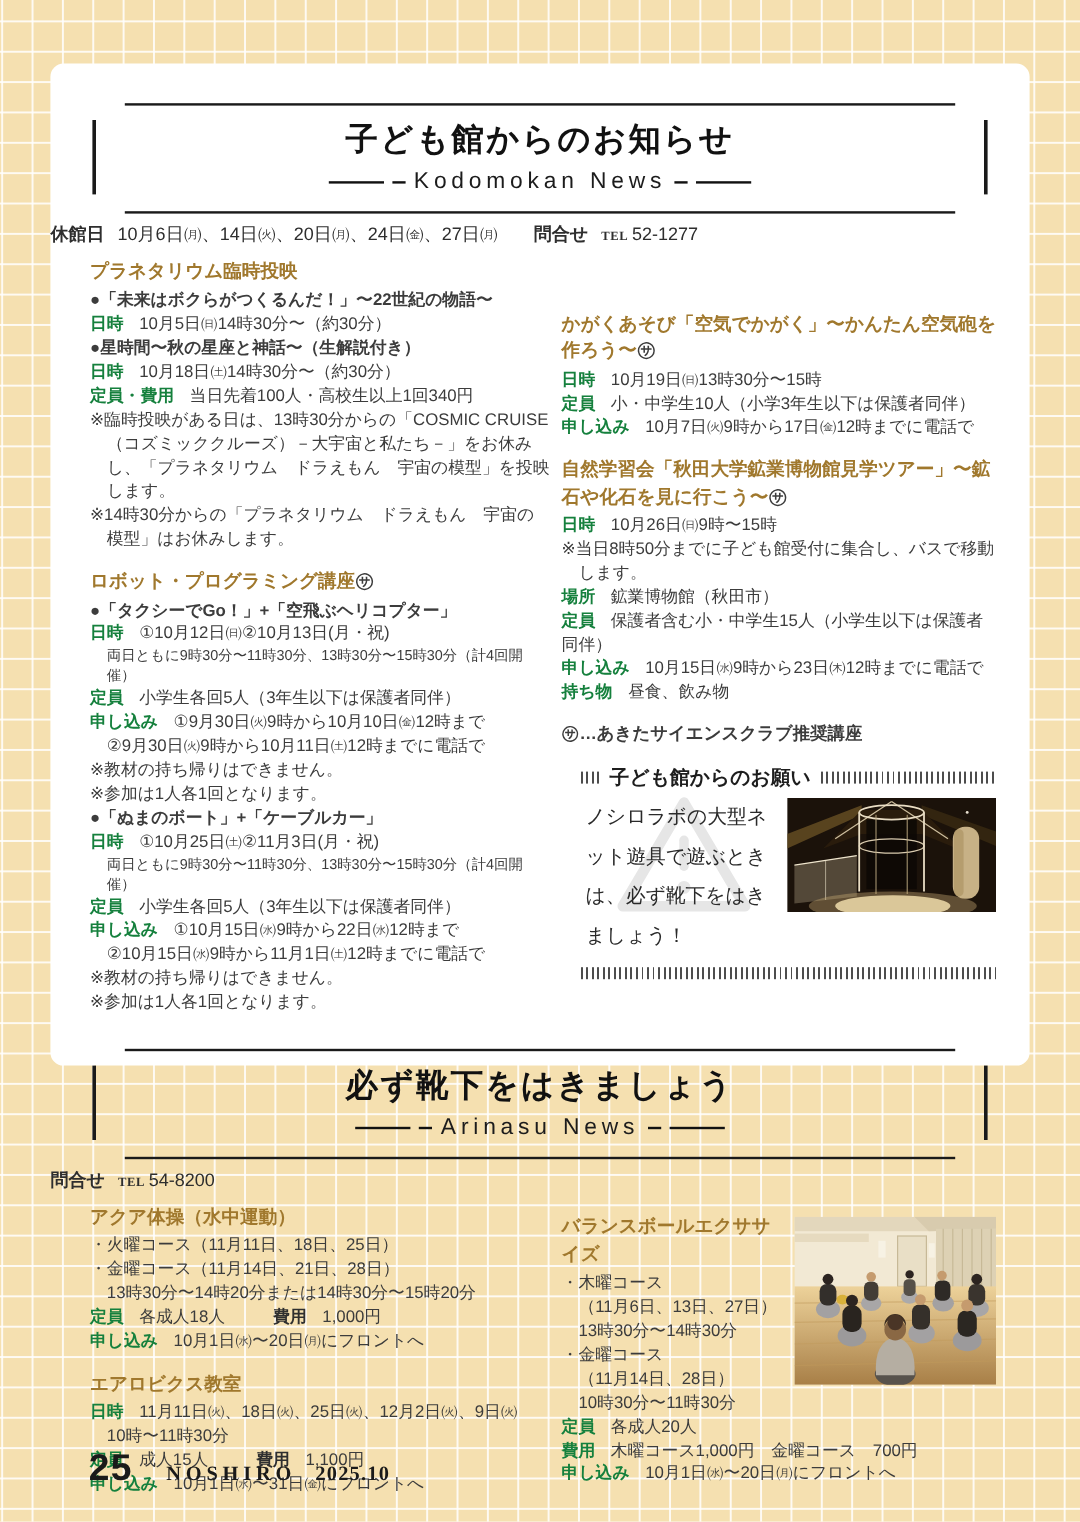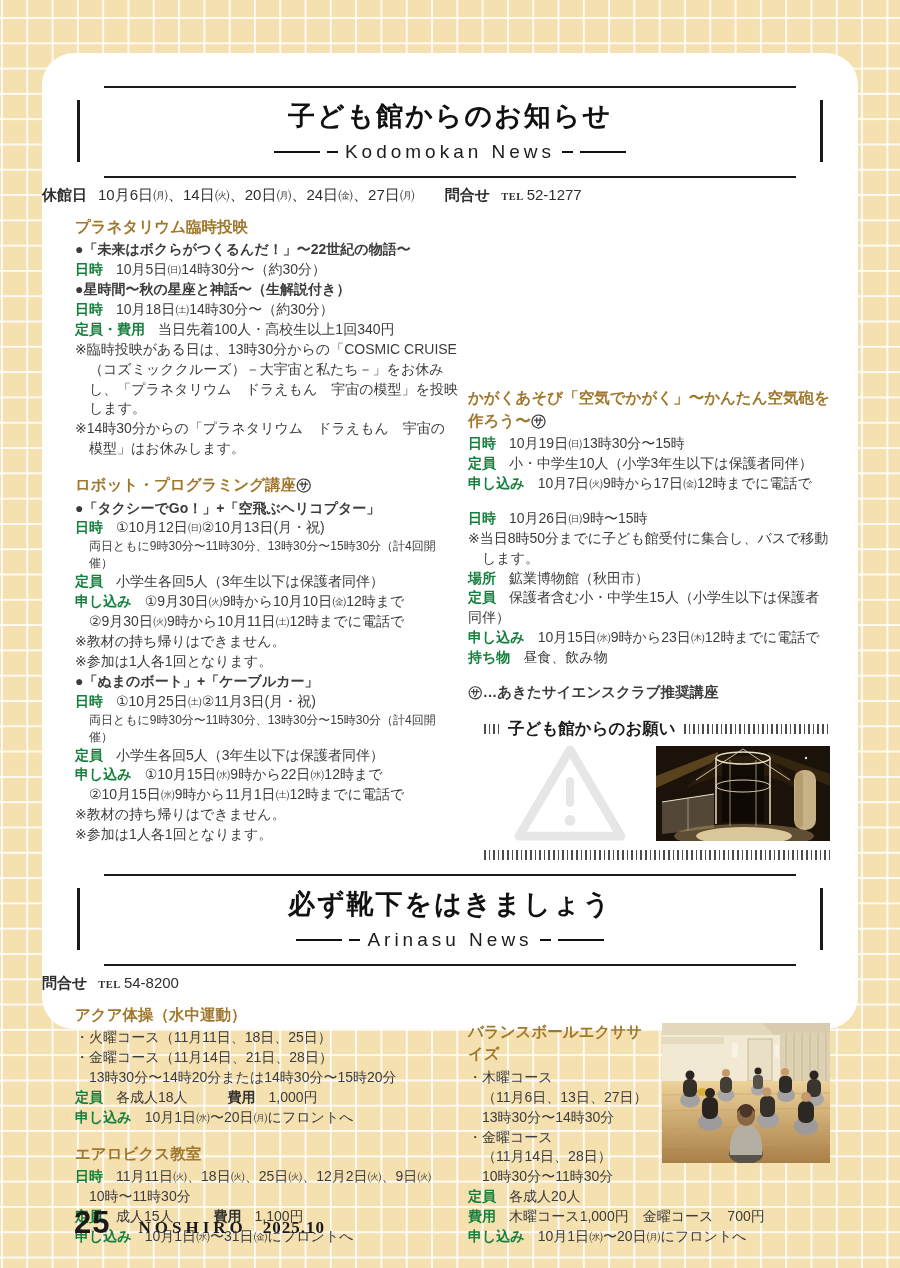--- a/index.html
+++ b/index.html
@@ -8,22 +8,22 @@
     font-family:"Liberation Sans","DejaVu Sans",sans-serif;
     color:#3c3c3c;
     background-color:#f5e0b0;
     background-image:
       linear-gradient(to right, rgba(255,255,255,.85) 2px, transparent 2px),
       linear-gradient(to bottom, rgba(255,255,255,.85) 2px, transparent 2px);
     background-size:25.3px 25.3px;
     background-position:1px 17px;
   }
   .card{
-    position:absolute;left:42px;top:53px;width:816px;height:976px;
-    background:#ffffff;border-radius:32px;box-sizing:border-box;
+    position:absolute;left:42px;top:53px;width:816px;height:835px;
+    background:#ffffff;border-radius:11px;box-sizing:border-box;
   }
   
   .sec1{padding-top:33px;}
   .sec2{margin-top:14px;}
   .sec-head{
     position:relative;margin:0 62px;text-align:center;
     border-top:2.5px solid #1a1a1a;border-bottom:2.5px solid #1a1a1a;
     padding:10px 0 13px;
   }
   .sec-head::before,.sec-head::after{
@@ -34,21 +34,21 @@
   .sec-title{font-size:27px;font-weight:bold;letter-spacing:2px;color:#111;}
   .sec-sub{display:flex;align-items:center;justify-content:center;margin-top:7px;gap:7px;
     font-size:19px;letter-spacing:4px;color:#1c1c1c;}
   .dl{width:46px;height:2.5px;background:#111;display:inline-block;}
   .ds{width:11px;height:2.5px;background:#111;display:inline-block;}
   
   .info{display:flex;justify-content:flex-start;gap:30px;margin-top:8px;font-size:15px;color:#2e2e2e;}
   .info b{margin-right:11px;}
   .tel{font-size:10.5px;font-weight:bold;letter-spacing:.5px;margin-right:3px;font-family:"Liberation Serif","DejaVu Serif",serif;}
   
-  .cols{display:flex;gap:10px;padding:11px 28px 0 33px;align-items:flex-end;}
+  .cols{display:flex;gap:10px;padding:11px 28px 0 33px;align-items:center;}
   .col-l{width:383px;flex:none;}
   .col-r{flex:1;min-width:0;}
   .article{margin-bottom:15px;font-size:14px;line-height:1.42;}
   .art-h{color:#a0782d;font-weight:bold;font-size:15.5px;line-height:1.45;margin-bottom:2px;}
   .art-h .badge{color:#3c3c3c;}
   .ln{min-height:10px;}
   .ln.bold{font-weight:bold;}
   .lbl{margin-right:13px;color:#15803d;}
   .lbl2{margin:0 13px 0 40px;color:#2f2f2f;}
   .cont{padding-left:14px;}
@@ -132,20 +132,21 @@
         </div>
       <div class="col-r">
         <div>
             <div class="article">
               <div class="art-h"><span>かがくあそび「空気でかがく」〜かんたん空気砲を作ろう〜</span><span class="badge">㋚</span></div>
               <div class="ln"><b class="lbl">日時</b><span>10月19日㈰13時30分〜15時</span></div>
               <div class="ln"><b class="lbl">定員</b><span>小・中学生10人（小学3年生以下は保護者同伴）</span></div>
               <div class="ln"><b class="lbl">申し込み</b><span>10月7日㈫9時から17日㈮12時までに電話で</span></div>
             </div>
             <div class="article">
+              <div class="art-h"><span>自然学習会「秋田大学鉱業博物館見学ツアー」〜鉱石や化石を見に行こう〜</span><span class="badge">㋚</span></div>
               <div class="ln"><b class="lbl">日時</b><span>10月26日㈰9時〜15時</span></div>
               <div class="ln note">※当日8時50分までに子ども館受付に集合し、バスで移動します。</div>
               <div class="ln"><b class="lbl">場所</b><span>鉱業博物館（秋田市）</span></div>
               <div class="ln"><b class="lbl">定員</b><span>保護者含む小・中学生15人（小学生以下は保護者同伴）</span></div>
               <div class="ln"><b class="lbl">申し込み</b><span>10月15日㈬9時から23日㈭12時までに電話で</span></div>
               <div class="ln"><b class="lbl">持ち物</b><span>昼食、飲み物</span></div>
             </div>
             <div class="ln legend-ln">㋚…あきたサイエンスクラブ推奨講座</div>
           </div>
         <div class="request">
@@ -156,20 +157,21 @@
           </div>
           <div class="req-body">
             <div class="req-text">
               <span class="mark">
                 <svg width="118" height="102" viewBox="0 0 120 104" xmlns="http://www.w3.org/2000/svg">
                   <path d="M60 8 L112 96 L8 96 Z" fill="none" stroke="#e6e6e6" stroke-width="9" stroke-linejoin="round"></path>
                   <rect x="56" y="36" width="8" height="30" rx="4" fill="#e6e6e6"></rect>
                   <circle cx="60" cy="80" r="5.5" fill="#e6e6e6"></circle>
                 </svg>
               </span>
+              <span class="t">ノシロラボの大型ネット遊具で遊ぶときは、必ず靴下をはきましょう！</span>
             </div>
             <div class="req-photo">
                 <svg width="174" height="95" viewBox="0 0 174 95" xmlns="http://www.w3.org/2000/svg">
                   <rect width="174" height="95" fill="#1b120a"></rect>
                   <polygon points="0,30 62,6 62,14 0,42" fill="#6e5426" opacity="0.75"></polygon>
                   <polygon points="112,6 174,28 174,40 112,14" fill="#3a2a12" opacity="0.8"></polygon>
                   <polygon points="30,42 62,10 112,10 146,44 112,30 62,30" fill="#2a1c0c"></polygon>
                   <line x1="87" y1="3" x2="40" y2="34" stroke="#cfc0a0" stroke-width="1"></line>
                   <line x1="87" y1="3" x2="134" y2="34" stroke="#cfc0a0" stroke-width="1"></line>
                   <rect x="66" y="18" width="42" height="58" fill="#0c0805" opacity="0.85"></rect>

